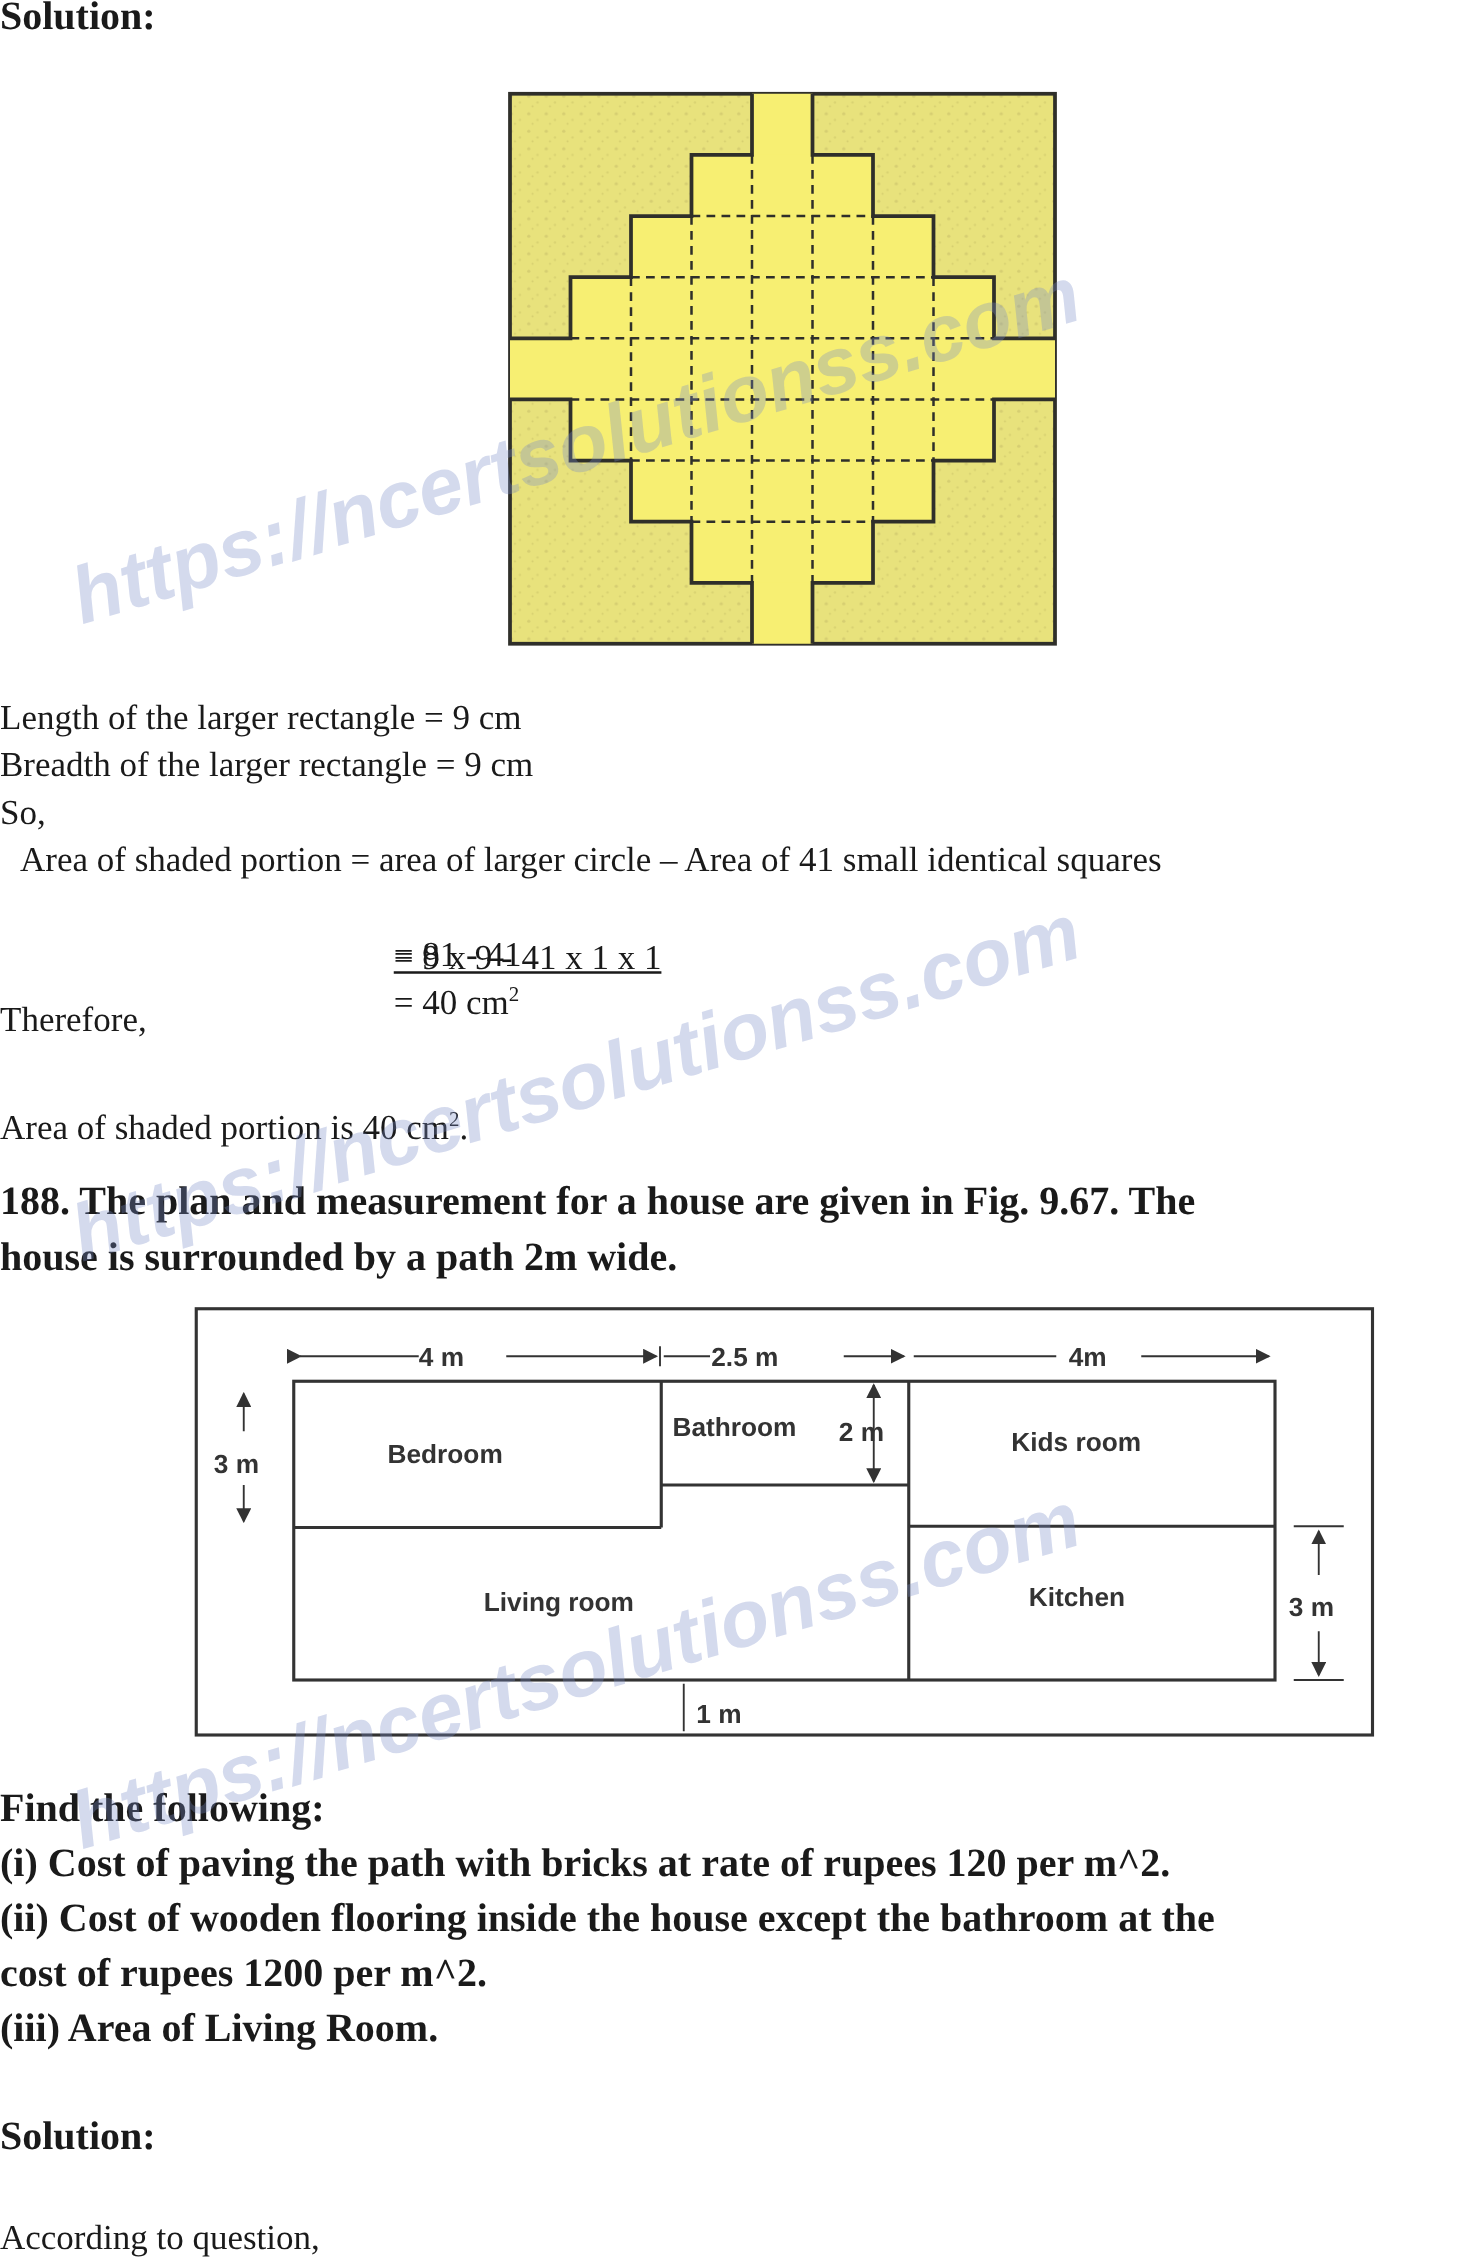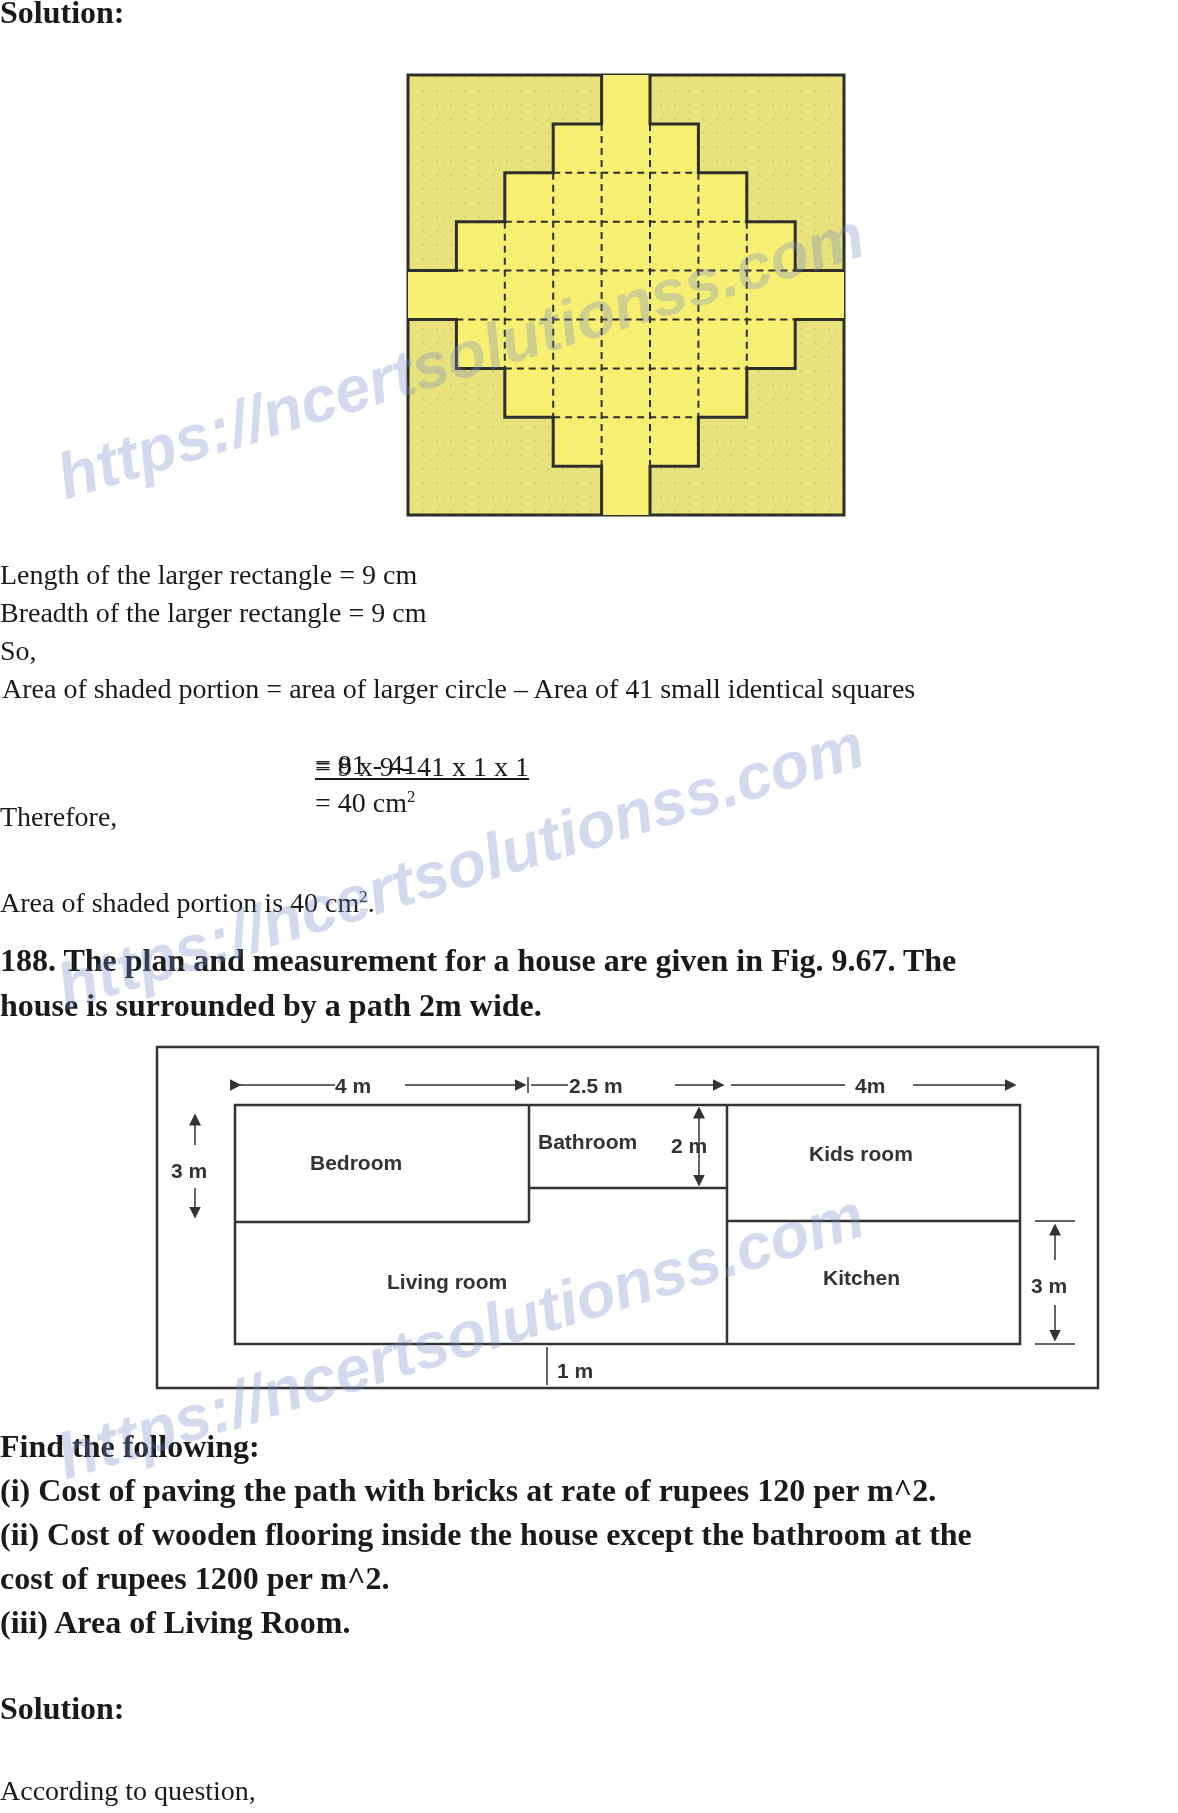--- a/index.html
+++ b/index.html
@@ -67,21 +67,21 @@
       <line x1="292.4" y1="99.8" x2="292.4" y2="344.3"></line>
       <line x1="98.8" y1="148.7" x2="98.8" y2="295.4"></line>
       <line x1="340.8" y1="148.7" x2="340.8" y2="295.4"></line>
     </g>
   </svg>
 </div>
 
 <div class="abs body-text" style="left:0; top:556px;">Length of the larger rectangle  = 9 cm</div>
 <div class="abs body-text" style="left:0; top:594px;">Breadth of the larger rectangle = 9 cm</div>
 <div class="abs body-text" style="left:0; top:632px;">So,</div>
-<div class="abs body-text" style="left:2px; top:670px;">Area of shaded portion = area of larger circle – Area of  41 small identical squares</div>
+<div class="abs body-text" style="left:16px; top:670px;">Area of shaded portion = area of larger circle – Area of  41 small identical squares</div>
 <div class="abs body-text" style="left:315px; top:748px;text-decoration:underline;">= 9 x  9 - 41 x 1 x 1</div>
 <div class="abs body-text" style="left:315px; top:746px;">= 81 - 41</div>
 <div class="abs body-text" style="left:315px; top:784px;"><span>= 40 cm</span><sup>2</sup></div>
 <div class="abs body-text" style="left:0; top:798px;">Therefore,</div>
 <div class="abs body-text" style="left:0; top:884px;"><span>Area of shaded portion is 40 cm</span><sup>2</sup><span>.</span></div>
 
 <div class="abs q-text" style="left:0; top:938px;">188. The plan and measurement for a house are given in Fig. 9.67. The</div>
 <div class="abs q-text" style="left:0; top:983px;">house is surrounded by a path 2m wide.</div>
 
 <div class="abs" style="left:155px; top:1045px; width:945px; height:345px;font-weight:bold;">

